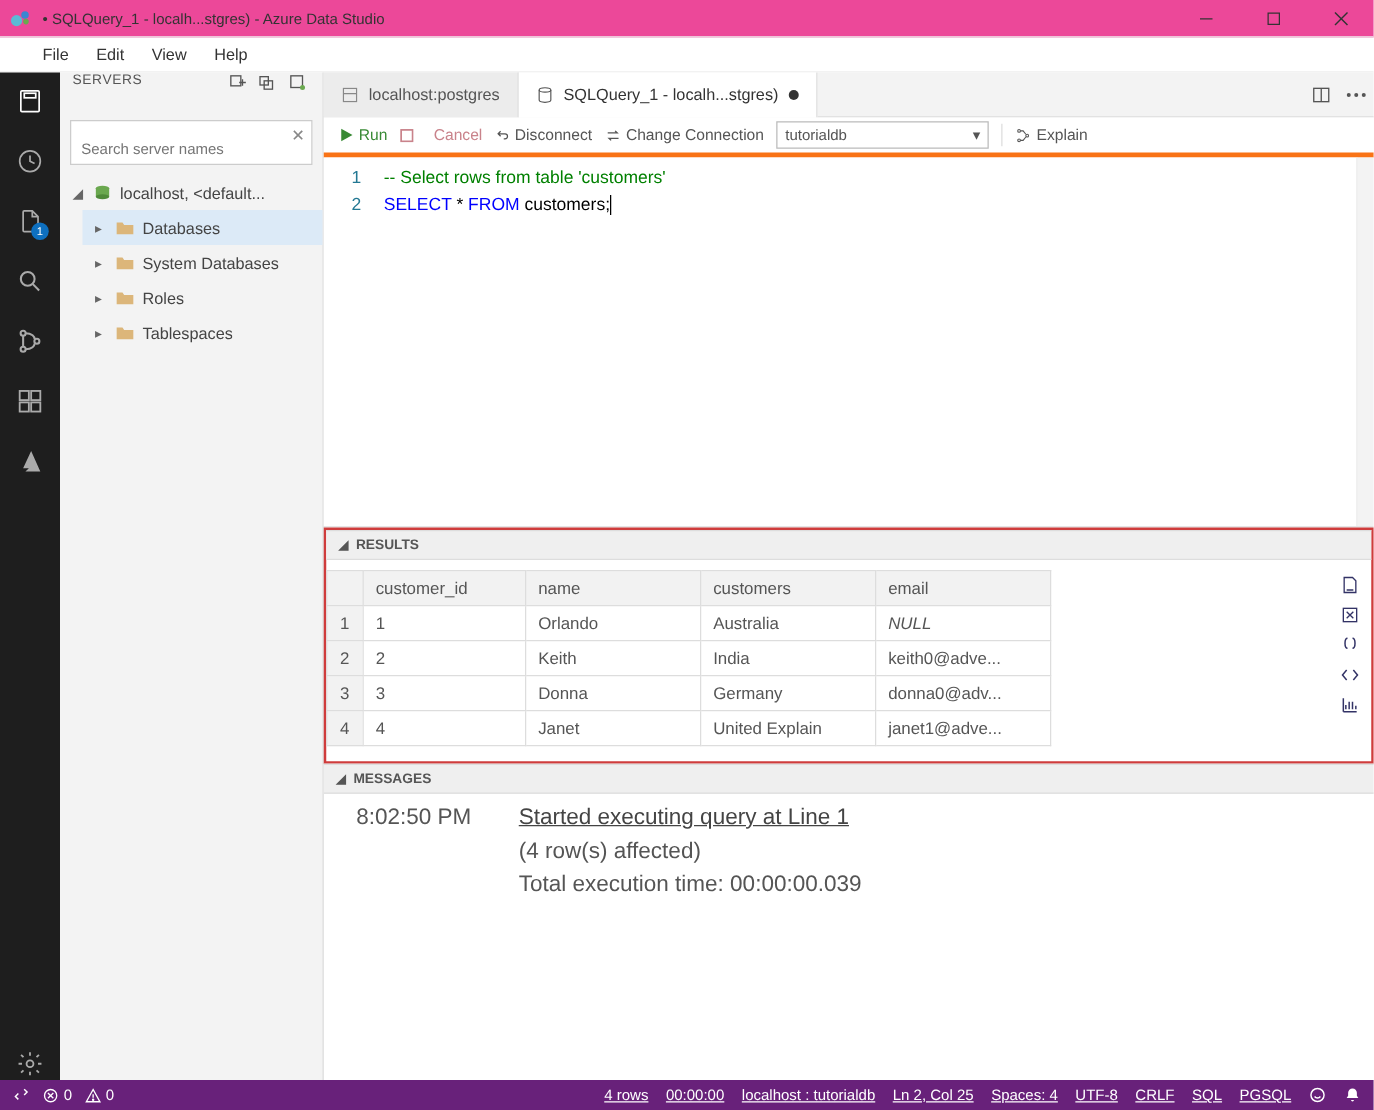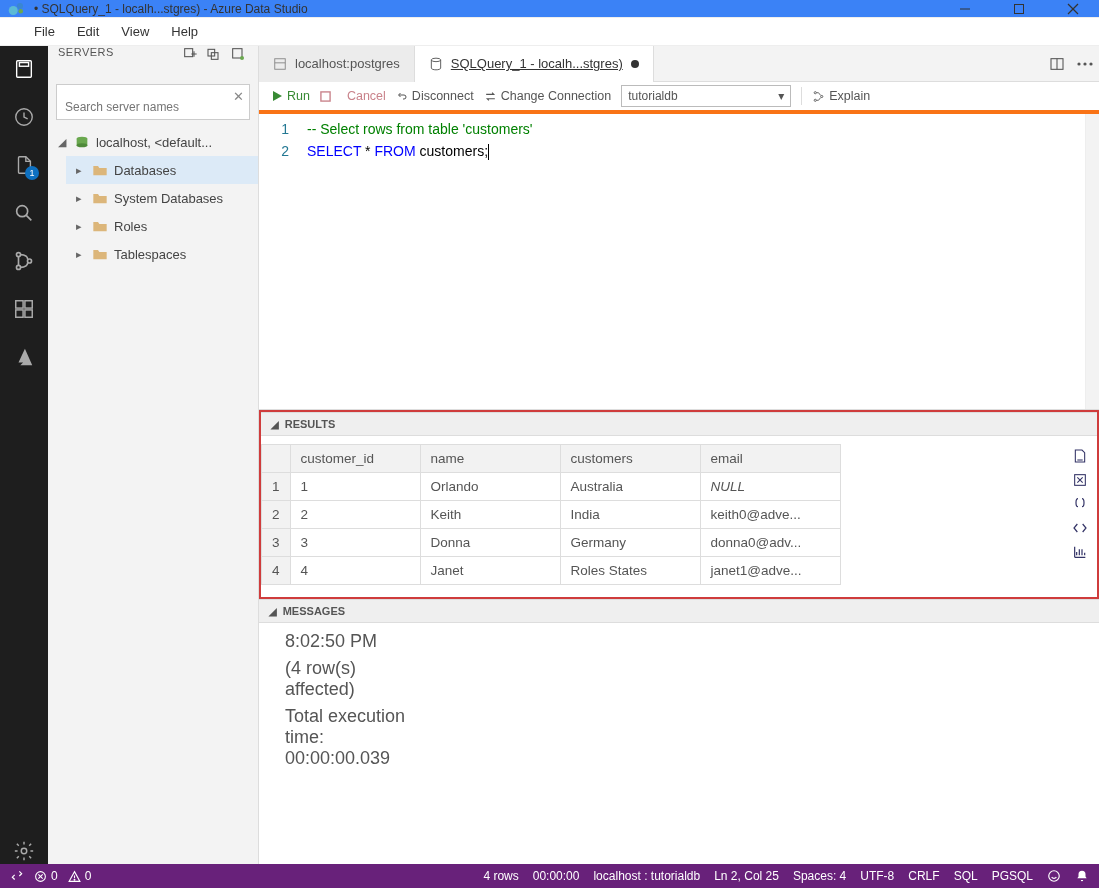--- a/index.html
+++ b/index.html
@@ -1,19 +1,19 @@
 <!DOCTYPE html>
 <html><head>
 <meta charset="utf-8">
 <style>
 * { box-sizing: border-box; margin: 0; padding: 0; font-family: "Segoe UI", -apple-system, sans-serif; }
 body { width: 1099px; height: 888px; background: #fff; display: flex; flex-direction: column; font-size: 13px; color: #333; overflow: hidden; }
 
 
-.titlebar { height: 18px; display: flex; align-items: center; padding: 0 8px; background: #3b82f6; border-bottom: 1px solid #eee; }
+.titlebar { height: 30px; display: flex; align-items: center; padding: 0 8px; background: #ec4899; border-bottom: 1px solid #eee; }
 .titlebar .app-icon { width: 18px; height: 18px; margin-right: 8px; }
 .titlebar .title { flex: 1; font-size: 12px; color: #333; }
 .titlebar .winbtns { display: flex; gap: 18px; }
 .titlebar .winbtn { width: 36px; height: 28px; display: flex; align-items: center; justify-content: center; color: #333; }
 
 
 .menubar { height: 28px; display: flex; align-items: center; padding: 0 24px; gap: 2px; border-bottom: 1px solid #eee; }
 .menubar .menuitem { padding: 4px 10px; font-size: 13px; color: #333; }
 
 
@@ -39,21 +39,21 @@
 .tree .node.selected { background: #dceaf7; }
 .tree .node .chev { width: 10px; color: #666; font-size: 11px; }
 .tree .node .ficon { width: 16px; height: 14px; }
 .tree .node .label { white-space: nowrap; overflow: hidden; text-overflow: ellipsis; }
 .tree .child { padding-left: 18px; }
 
 
 .editorarea { flex: 1; display: flex; flex-direction: column; min-width: 0; }
 .tabbar { height: 36px; display: flex; align-items: center; border-bottom: 1px solid #ddd; background: #f3f3f3; }
 .tab { height: 36px; display: flex; align-items: center; padding: 0 14px; gap: 8px; font-size: 13px; color: #555; border-right: 1px solid #ddd; background: #ececec; }
-.tab.active { background: #fff; color: #333; box-shadow: 0 -1px 0 #fff inset; text-decoration: underline; }
+.tab.active { background: #fff; color: #333; box-shadow: 0 -1px 0 #fff inset; }
 .tab .tabicon { width: 14px; height: 14px; }
 .tab .dirty { width: 8px; height: 8px; border-radius: 50%; background: #333; }
 .tabbar .tabspacer { flex: 1; }
 .tabbar .tabact { width: 28px; height: 28px; display:flex; align-items:center; justify-content:center; color:#555; }
 
 
 .querytoolbar { height: 32px; display: flex; align-items: center; gap: 10px; padding: 0 12px; border-bottom: 4px solid #f97316; background: #fff; font-size: 12.5px; color: #555; }
 .querytoolbar .qtbtn { display: flex; align-items: center; gap: 4px; }
 .querytoolbar .run { color: #388a34; }
 .querytoolbar .cancel { color: #c9838b; gap: 16px; }
@@ -93,21 +93,21 @@
 
 .results-tools { width: 32px; display:flex; flex-direction:column; align-items:center; gap:6px; padding-top:12px; color:#336; }
 .results-tools .ricon { width:18px; height:18px; }
 
 .messages-body { padding: 8px 26px 62px; display:grid; grid-template-columns: 130px 1fr; row-gap:6px; font-size:18px; color:#555;}
 .messages-body .msglink { text-decoration: underline; color:#444;}
 
 
 .statusbar { height: 24px; background:#68217a; color:#fff; display:flex; align-items:center; padding:0 10px; font-size:12px; }
 .statusbar .sl { display:flex; align-items:center; gap:10px; }
-.statusbar .sr { margin-left:auto; display:flex; align-items:flex-start; gap:14px; }
+.statusbar .sr { margin-left:auto; display:flex; align-items:flex-start; gap:14px;text-decoration:underline; }
 .statusbar .sgroup { display:flex; align-items:center; gap:4px; }
 
 svg { display:block; }
 .foldericon { fill:#dcb67a; }
 </style>
 </head>
 <body>
 
 <div class="titlebar">
   <span class="app-icon">
@@ -410,21 +410,21 @@
                     <td class="rownum">3</td>
                     <td>3</td>
                     <td>Donna</td>
                     <td>Germany</td>
                     <td class="trunc">donna0@adv...</td>
                   </tr>
                   <tr>
                     <td class="rownum">4</td>
                     <td>4</td>
                     <td>Janet</td>
-                    <td>Roles States</td>
+                    <td>United Explain</td>
                     <td class="trunc">janet1@adve...</td>
                   </tr>
                 </tbody>
             </table>
           </div>
           <div class="results-tools">
             <span class="ricon">
                 <svg width="16" height="16" viewBox="0 0 24 24" fill="none" stroke="#336" stroke-width="1.6">
                   <path d="M5 3h10l4 4v14H5z"></path>
                   <path d="M8 18h8"></path>
@@ -454,20 +454,21 @@
           </div>
         </div>
       </div>
 
       <div class="panelheader">
         <span class="tri">◢</span>
         <span>MESSAGES</span>
       </div>
       <div class="messages-body">
         <div>8:02:50 PM</div>
+        <div><span class="msglink">Started executing query at Line 1</span></div>
         <div></div>
           <div>(4 row(s) affected)</div>
         <div></div>
           <div>Total execution time: 00:00:00.039</div>
       </div>
     </div>
   </div>
 </div>
 
 <div class="statusbar">

